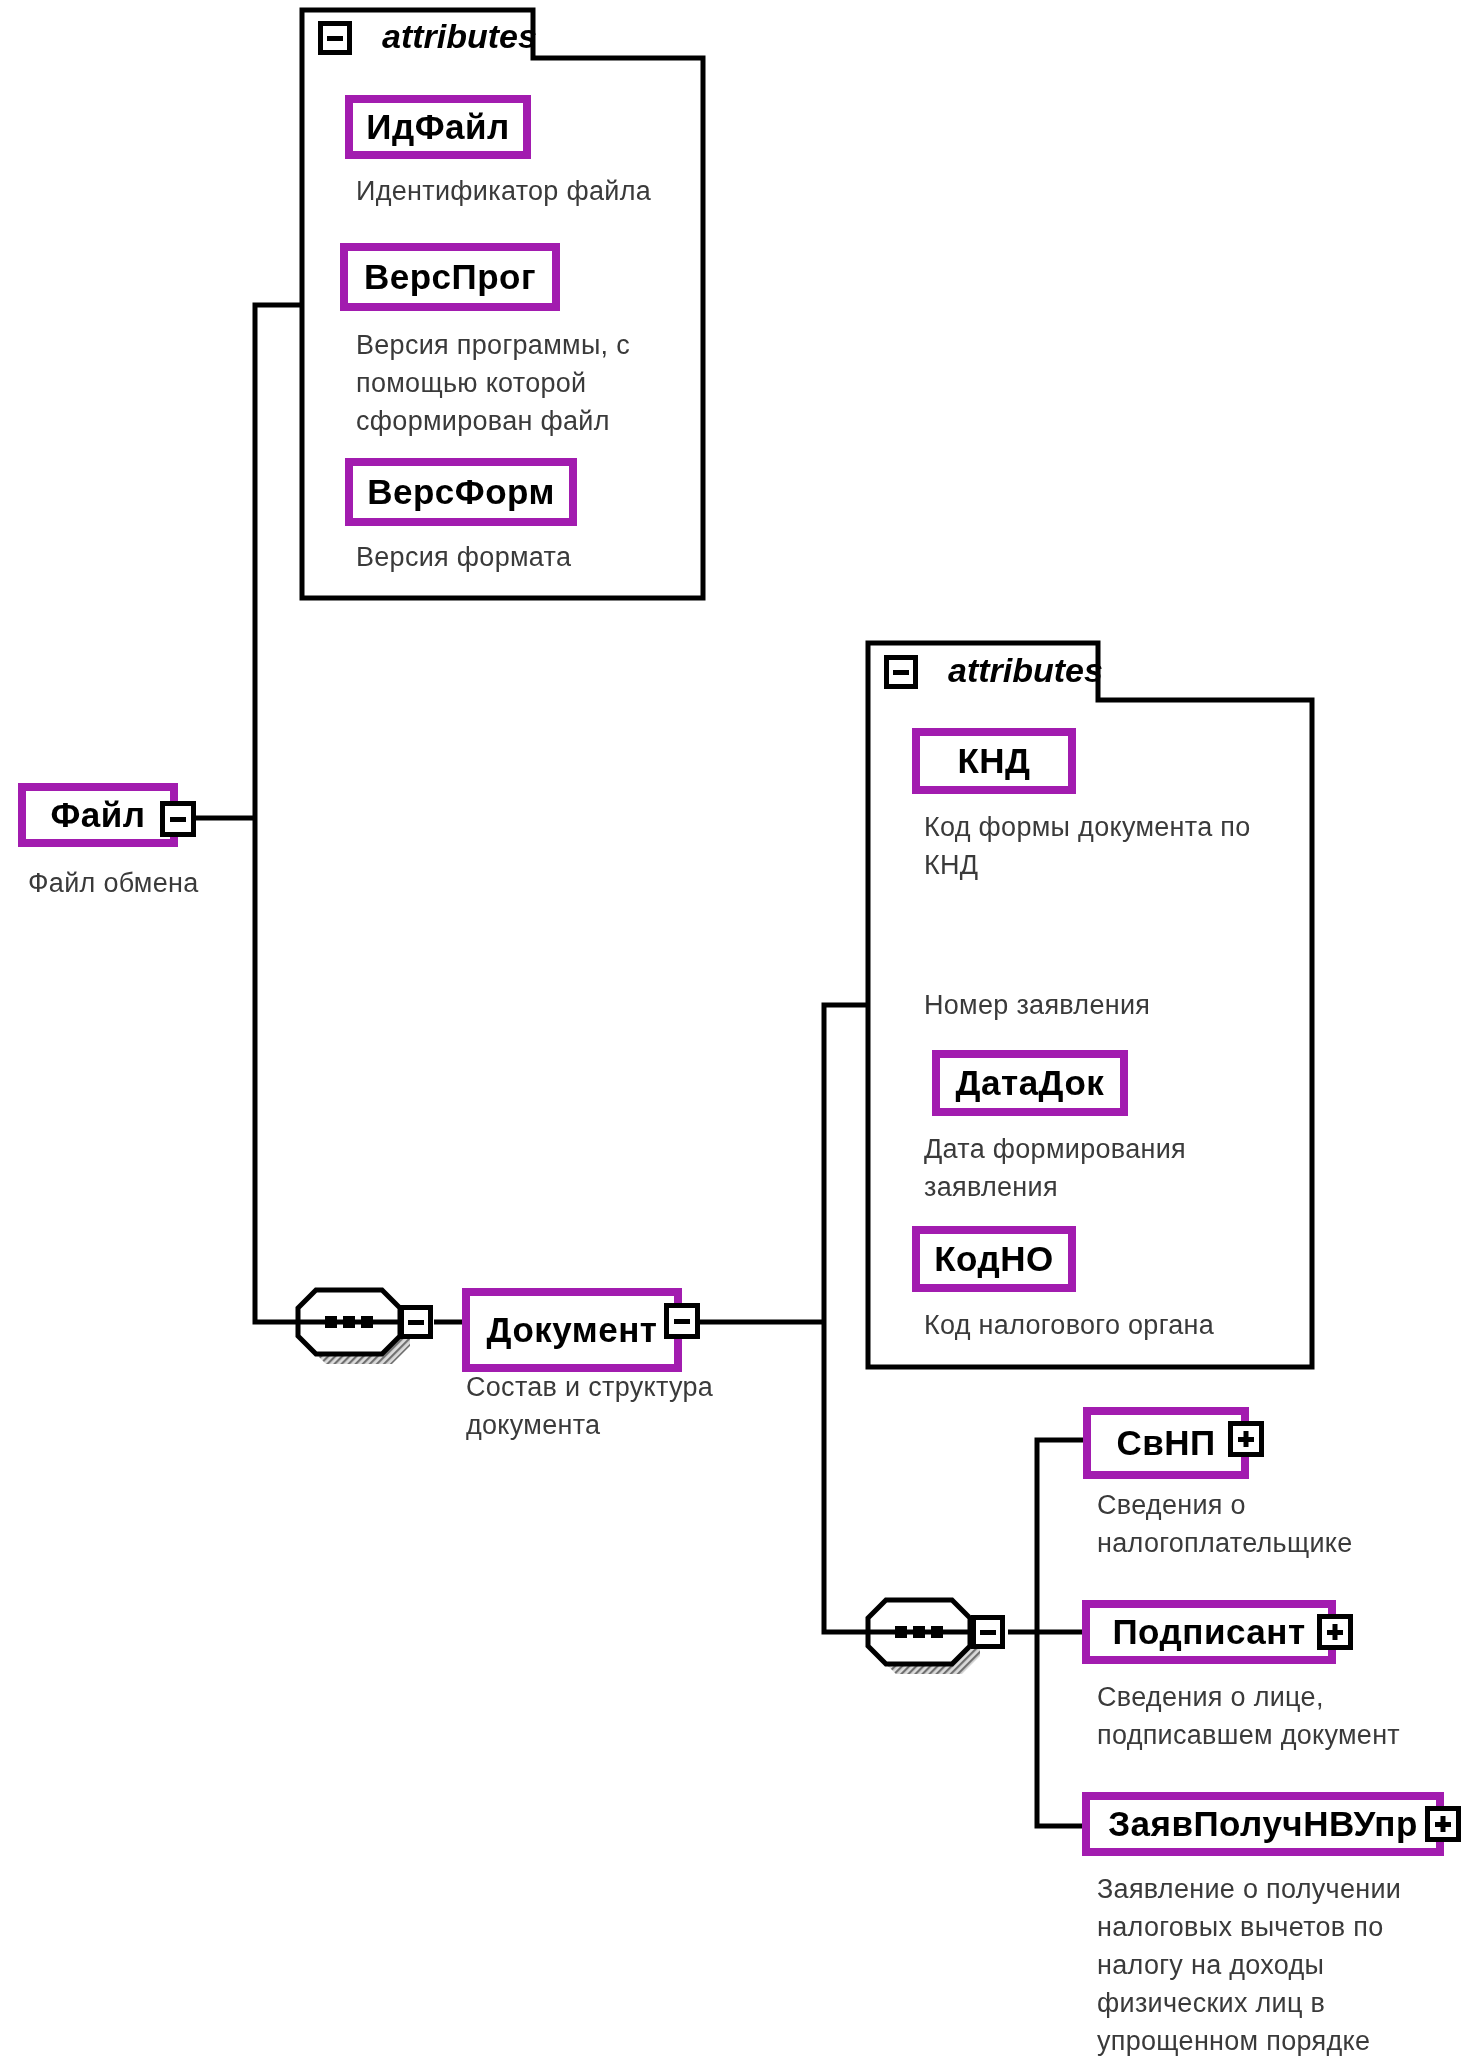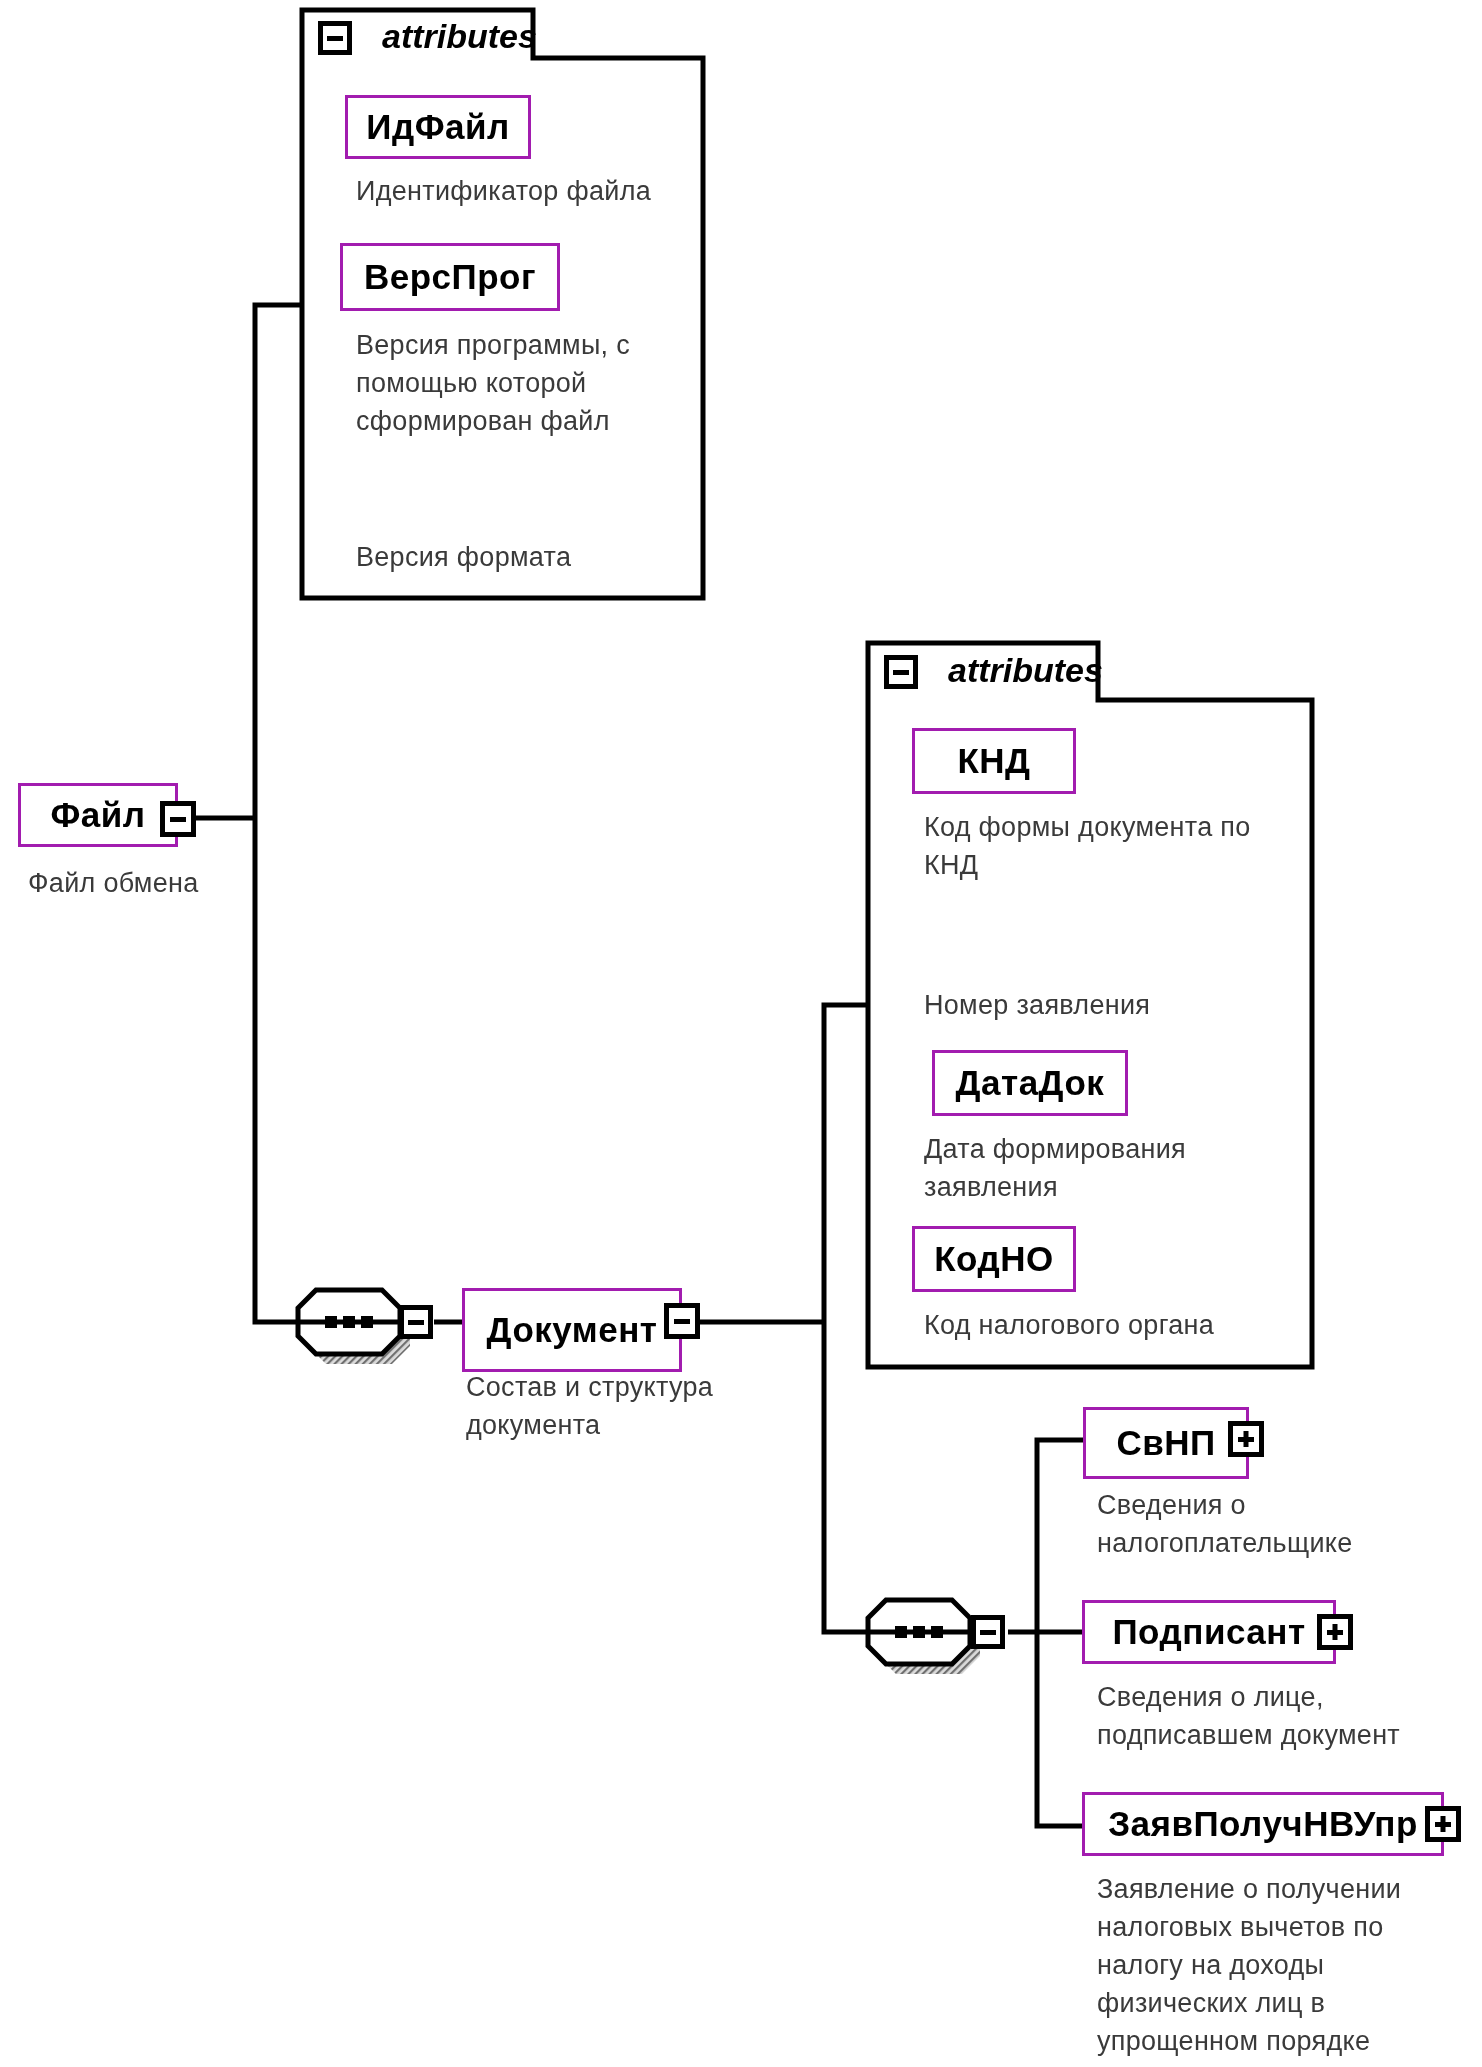--- a/index.html
+++ b/index.html
@@ -1,21 +1,21 @@
 <!DOCTYPE html>
 <html><head>
 <meta charset="utf-8">
 <style>
   html,body{margin:0;padding:0;background:#ffffff;}
   .canvas{position:relative;width:1482px;height:2067px;background:#ffffff;overflow:hidden;
           font-family:"Liberation Sans", sans-serif;}
   .wires{position:absolute;left:0;top:0;width:1482px;height:2067px;}
 
   
-  .nbox{position:absolute;box-sizing:border-box;background:#ffffff;border:3px solid #a21caf;
+  .nbox{position:absolute;box-sizing:border-box;background:#ffffff;border:8px solid #a21caf;
         display:flex;align-items:center;justify-content:center;
         font-weight:bold;font-size:35px;color:#000;letter-spacing:0.5px;white-space:nowrap;}
   .nbox::after{content:"";position:absolute;z-index:-1;left:10px;top:10px;right:-16px;bottom:-16px;
         background:repeating-linear-gradient(135deg,#6f6f6f 0 2px,#dcdcdc 2px 5px);}
 
   
   .exp{position:absolute;box-sizing:border-box;width:36px;height:36px;background:#ffffff;
        border:5px solid #000;display:flex;align-items:center;justify-content:center;}
   .exp .h{width:16px;height:5px;background:#000;}
   .exp .v{position:absolute;width:5px;height:16px;background:#000;left:50%;top:50%;
@@ -85,20 +85,21 @@
       <div class="h"></div>
     </div>
   <div class="attr-label" style="left:366px;top:17px">attributes</div>
 
   <div class="nbox" style="left:345px;top:95px;width:186px;height:64px">ИдФайл</div>
   <div class="cap nowrap" style="left:356px;top:172px">Идентификатор файла</div>
 
   <div class="nbox" style="left:340px;top:243px;width:220px;height:68px">ВерсПрог</div>
   <div class="cap" style="left:356px;top:326px;width:300px">Версия программы, с помощью которой сформирован файл</div>
 
+  <div class="nbox" style="left:345px;top:458px;width:232px;height:68px">ВерсФорм</div>
   <div class="cap nowrap" style="left:356px;top:538px">Версия формата</div>
 
   <div class="exp small" style="left:884px;top:655px">
       <div class="h"></div>
     </div>
   <div class="attr-label" style="left:932px;top:651px">attributes</div>
 
   <div class="nbox" style="left:912px;top:728px;width:164px;height:66px">КНД</div>
   <div class="cap" style="left:924px;top:808px;width:345px">Код формы документа по КНД</div>
 

